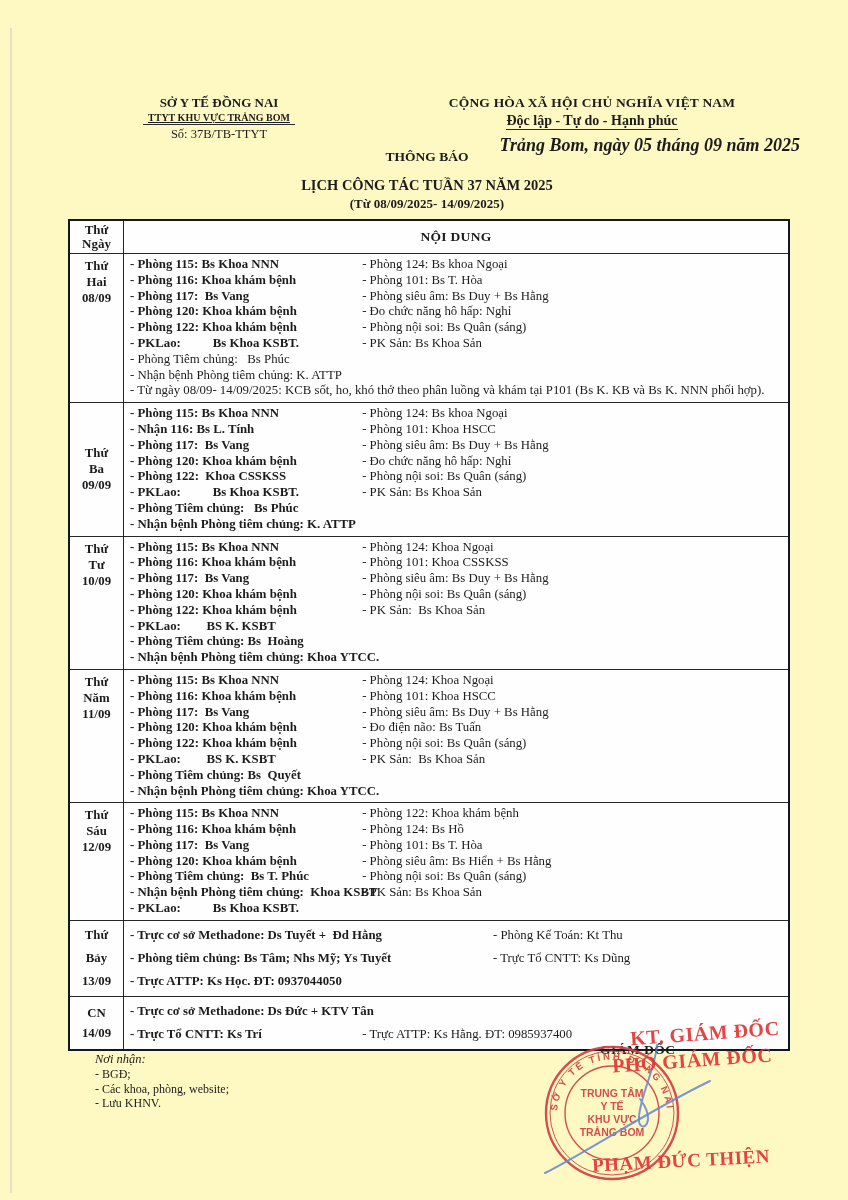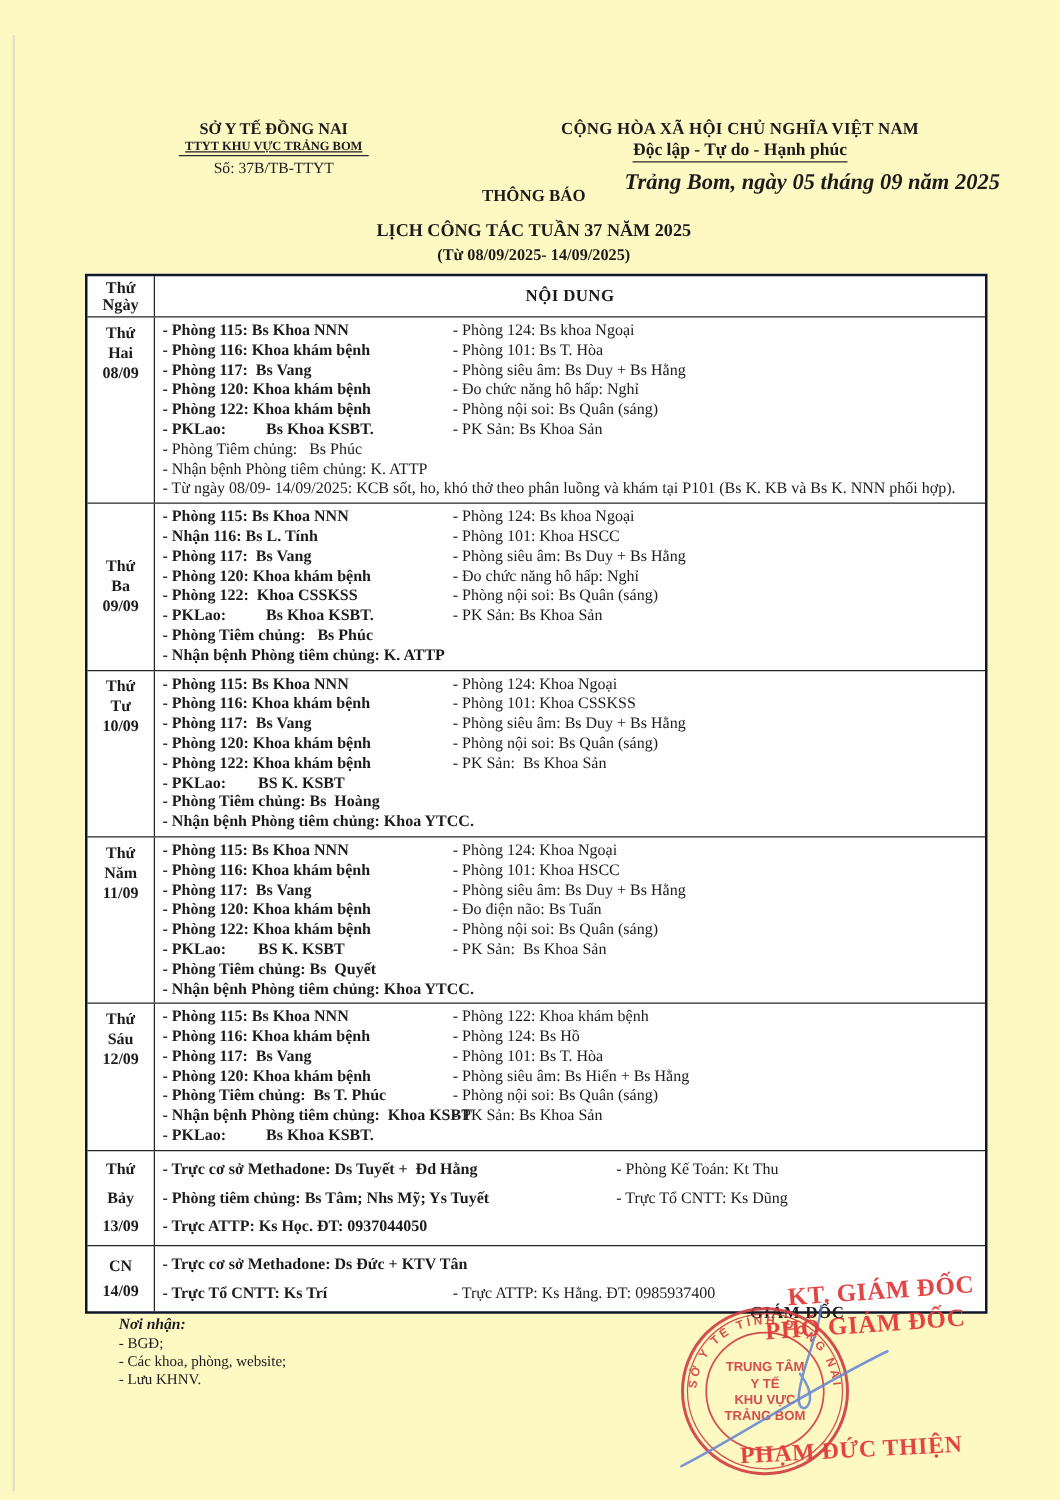--- a/index.html
+++ b/index.html
@@ -46,21 +46,21 @@
   .row-1 .day-cell,.row-5 .day-cell,.row-6 .day-cell{justify-content:center;padding-top:0;}
   .row-5 .day-cell div{line-height:23px;}
   .row-6 .day-cell div{line-height:20px;}
   .row-5 .line,.row-6 .line{line-height:23px;}
   .row-5 .col-left{flex:0 0 55.5%;}
   .row-5{min-height:72px;}
   .row-6{min-height:50px;}
 
   
   .recipients{position:absolute;left:95px;top:1052px;}
-  .r-title{font-weight:bold;font-style:italic;font-size:12.5px;}
+  .r-title{font-weight:normal;font-style:italic;font-size:12.5px;}
   .r-item{font-size:12px;line-height:14.5px;}
 
   .sig-black{position:absolute;left:600px;top:1042px;font-weight:bold;font-size:13.5px;letter-spacing:.5px;z-index:1;}
   .stamp-svg{position:absolute;left:530px;top:1035px;width:260px;height:160px;z-index:2;opacity:.92;}
   .sig-red{position:absolute;font-weight:bold;color:var(--overlay-red,#e23b3b);letter-spacing:.5px;z-index:3;opacity:.95;
            font-family:"Liberation Serif","DejaVu Serif",serif;}
   .sig-red1{left:630px;top:1022px;font-size:20px;transform:rotate(-4deg);}
   .sig-red2{left:612px;top:1049px;font-size:20px;transform:rotate(-4deg);}
   .sig-name{left:592px;top:1150px;font-size:19px;transform:rotate(-3deg);}
 

